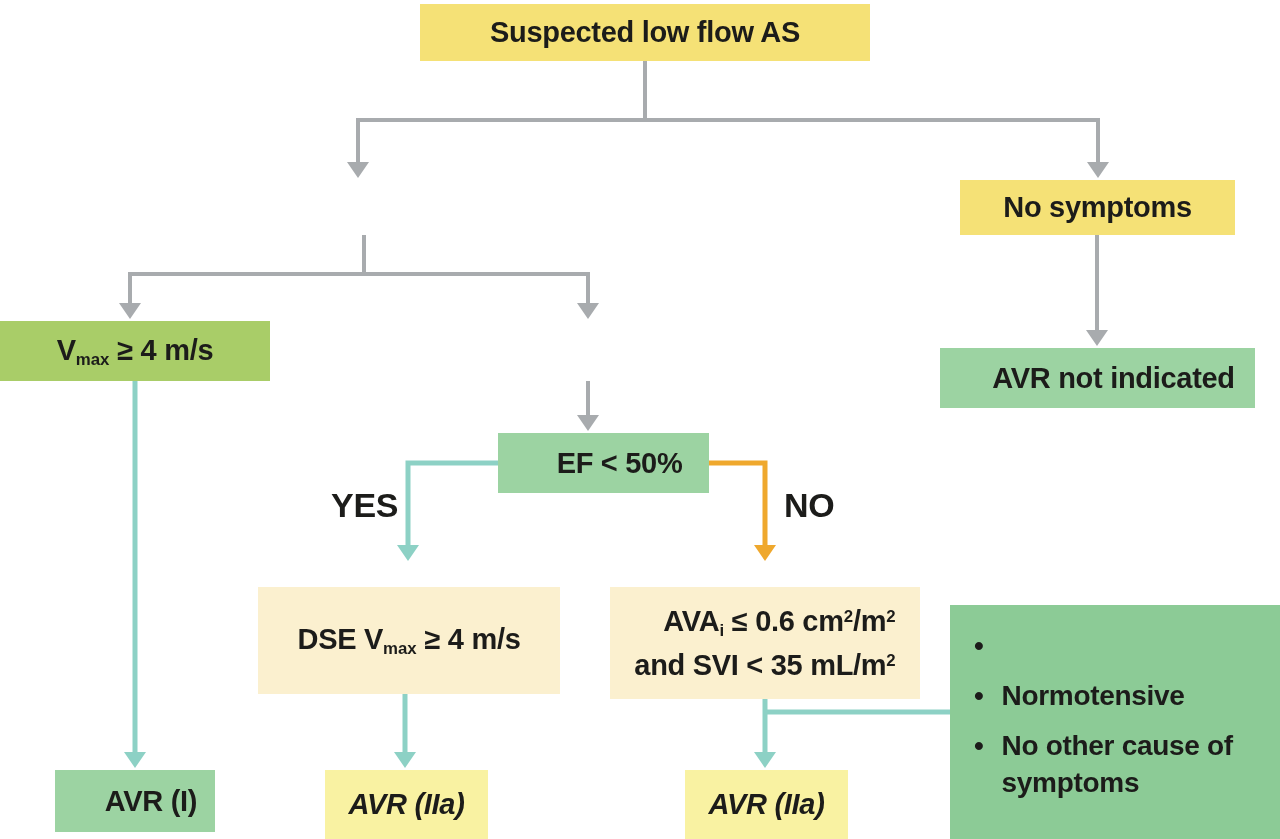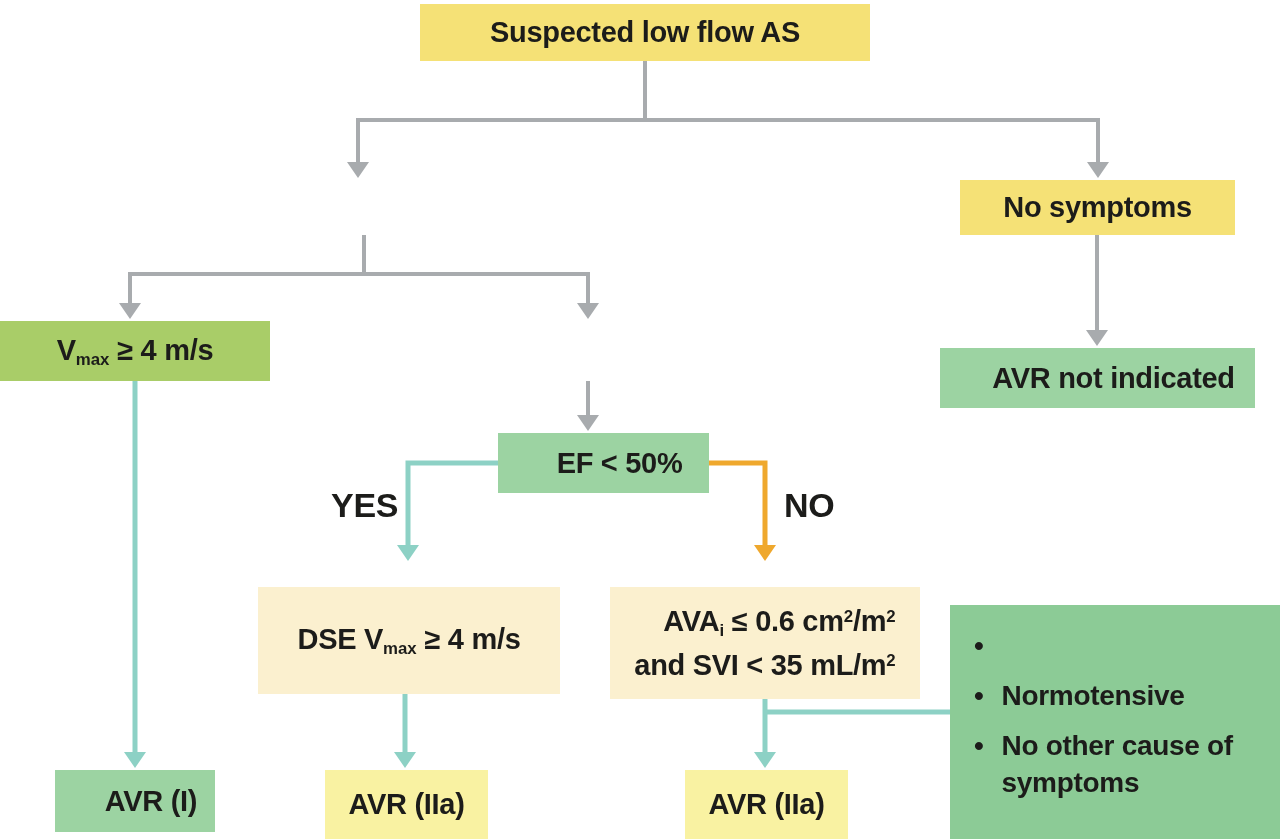--- a/index.html
+++ b/index.html
@@ -23,21 +23,21 @@
   .et{ stroke:var(--teal-arrow); stroke-width:5; fill:none; }
   .ht{ fill:var(--teal-arrow); }
   .eo{ stroke:var(--orange-arrow); stroke-width:5; fill:none; }
   .ho{ fill:var(--orange-arrow); }
   .node{
     position:absolute; display:flex; align-items:center; justify-content:center;
     text-align:right; color:var(--text); font-weight:700; font-size:29px;
     letter-spacing:-0.3px; line-height:1.25;
   }
   .bg-yellow{ background:var(--yellow); }
-  .bg-pale-yellow{ background:var(--pale-yellow); }
+  .bg-pale-yellow{ background:var(--pale-yellow);font-style:italic; }
   .bg-leaf{ background:var(--leaf-green); }
   .bg-soft{ background:var(--soft-green);padding-left:32px; }
   .bg-cream{ background:var(--cream);margin-top:24px; }
   .bg-criteria{ background:var(--criteria-green); }
   .sub{ font-size:0.58em; vertical-align:-0.32em; letter-spacing:0; }
   .sup{ font-size:0.58em; vertical-align:0.55em; letter-spacing:0; }
   .edge-label{ position:absolute; font-weight:700; font-size:34px; color:var(--text); letter-spacing:-0.3px; }
   .multi{ display:flex; flex-direction:column; gap:5px; }
   .criteria{
     flex-direction:column; align-items:flex-start; justify-content:flex-start;

